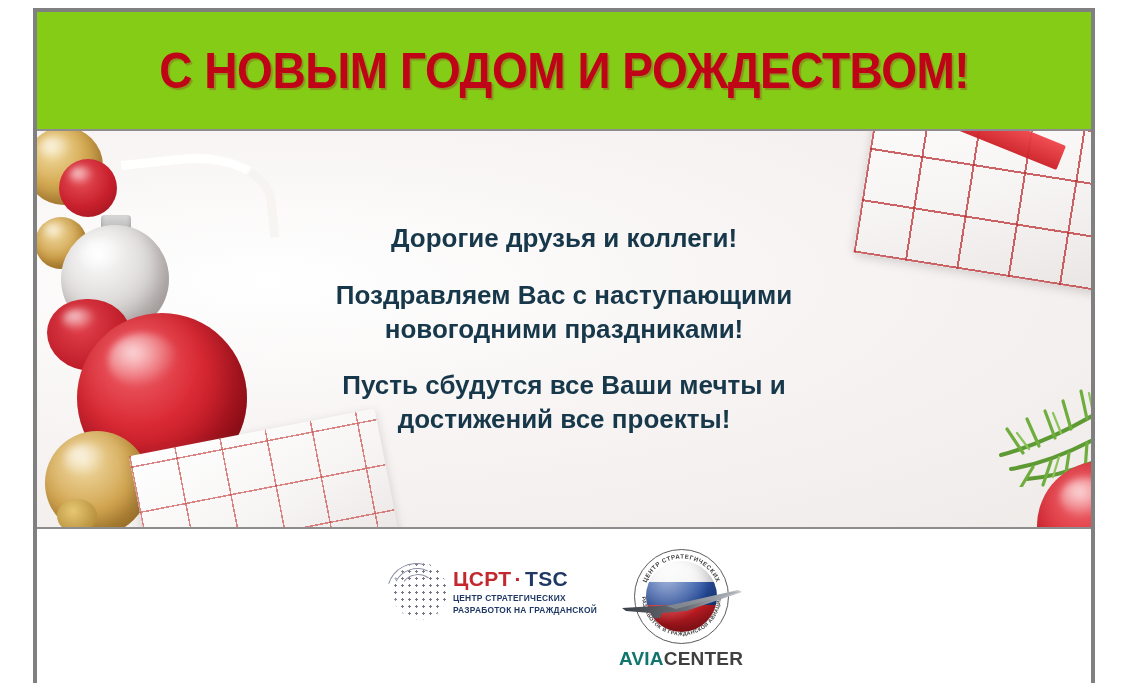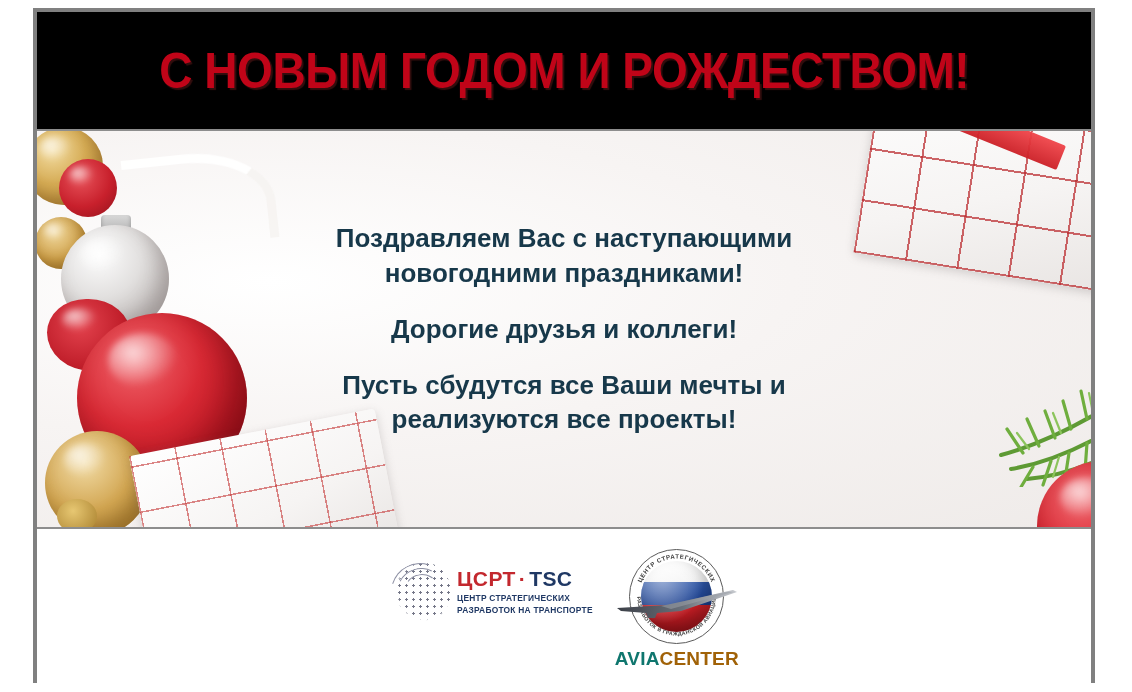--- a/index.html
+++ b/index.html
@@ -16,21 +16,21 @@
     left:33px; top:8px;
     width:1062px; height:675px;
     background:#ffffff;
     border:4px solid #808080;
   }
 
   
   #headline-band{
     position:absolute; left:0; top:0; width:100%; height:117px;
     display:flex; align-items:center; justify-content:center;
-    background:#000000;
+    background:#84cc16;
   }
   #headline{
     font-size:50px;
     font-weight:bold;
     letter-spacing:-0.5px;
     color:#C00418;
     white-space:nowrap;
     transform:scaleX(0.92);
     text-shadow:2px 2px 1px rgba(150,40,40,.35);
     font-family:"Liberation Sans", sans-serif;
@@ -257,21 +257,21 @@
   .avia-plane{
     position:absolute; left:-14px; top:40px;
     width:124px; height:30px;
     z-index:3;
   }
   .avia-word{
     font-size:19px; font-weight:bold; letter-spacing:.2px;
     margin-top:4px;
   }
   .avia-word .av{ color:#0f766e; }
-  .avia-word .ce{ color:#a16207; }
+  .avia-word .ce{ color:#404040; }
 </style>
 </head>
 <body>
 
 <div id="card">
 
   <div id="headline-band">
     <div id="headline">С НОВЫМ ГОДОМ И РОЖДЕСТВОМ!</div>
   </div>
 
@@ -334,43 +334,43 @@
             <line x1="104" y1="100" x2="104" y2="124"></line>
           <line x1="140" y1="76" x2="146" y2="100"></line>
         </g>
       </svg>
     </div>
 
     <div class="ball red-right"></div>
   </div>
 
   <div id="greeting">
+    <p>Дорогие друзья и коллеги!</p>
     <p>Поздравляем Вас с наступающими
 новогодними праздниками!</p>
-    <p>Дорогие друзья и коллеги!</p>
     <p>Пусть сбудутся все Ваши мечты и
-реализуются все проекты!</p>
+достижений все проекты!</p>
   </div>
 
   <div id="footer">
 
     <div id="tsc-logo">
       <div class="tsc-globe">
         <div class="dots"></div>
         <div class="arc a1"></div>
         <div class="arc a2"></div>
         <div class="arc a3"></div>
       </div>
       <div class="tsc-words">
         <div class="tsc-main">
           <span class="ru">ЦСРТ</span><span class="dot">·</span><span class="en">TSC</span>
         </div>
         <div class="tsc-sub">
           <div>ЦЕНТР СТРАТЕГИЧЕСКИХ</div>
-          <div>РАЗРАБОТОК НА ТРАНСПОРТЕ</div>
+          <div>РАЗРАБОТОК НА ГРАЖДАНСКОЙ</div>
         </div>
       </div>
     </div>
 
     <div id="avia-logo">
       <div class="avia-emblem">
         <div class="avia-ring"></div>
         <div class="avia-ring-inner"></div>
         <svg class="avia-circ-text" viewBox="0 0 95 95">
           <defs>

